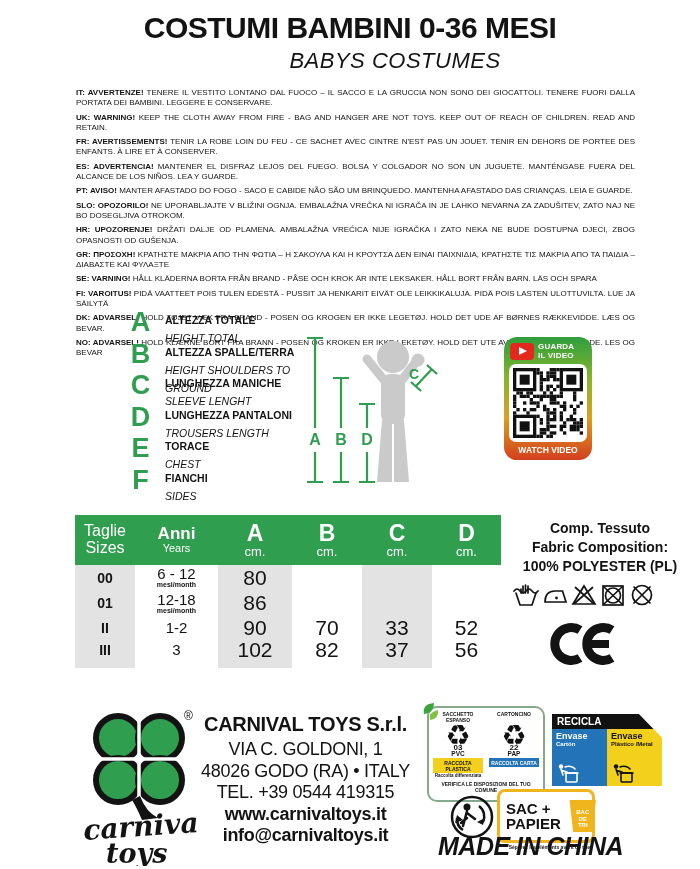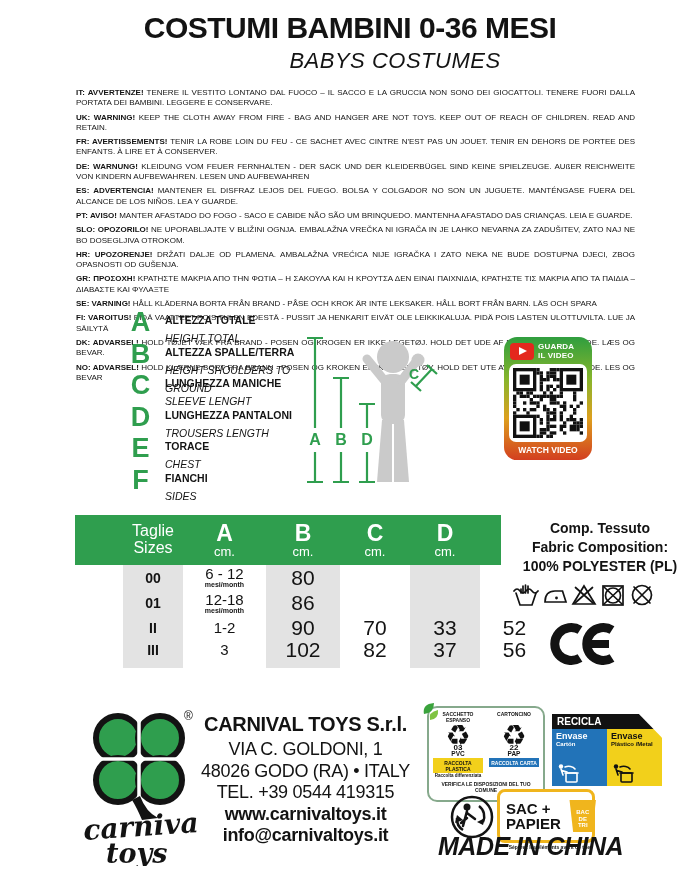--- a/index.html
+++ b/index.html
@@ -43,21 +43,21 @@
   .yt-icon{width:24px;height:17px;background:#e4281e;border-radius:4px;position:relative;flex:none;}
   .yt-icon::after{content:"";position:absolute;left:9px;top:4px;
       border-left:8px solid #fff;border-top:4.5px solid transparent;border-bottom:4.5px solid transparent;}
   .badge-title{color:#fff;font-size:8px;font-weight:800;line-height:8.5px;letter-spacing:.2px;}
   .qr-wrap{width:78px;height:78px;background:#fff;border-radius:7px;margin:2px auto 2px;
       display:flex;align-items:center;justify-content:center;}
   .badge-bottom{color:#fff;text-align:center;font-size:8.5px;font-weight:800;padding:1px 0 1px;}
 
   
   .size-table{position:absolute;left:75px;top:515px;width:426px;}
-  .thead,.trow{display:grid;grid-template-columns:60px 83px 74px 70px 70px 69px;padding-left:48px;}
+  .thead,.trow{display:grid;grid-template-columns:60px 83px 74px 70px 70px 69px;}
   .thead{background:var(--green);color:#fff;height:50px;align-items:center;}
   .th{text-align:center;line-height:1.05;}
   .th .l1{font-size:16px;} .th .l2{font-size:16px;}
   .th-anni .l1{font-size:17px;font-weight:800;} .th-anni .l2{font-size:11px;}
   .th-letter .l1{font-size:23px;font-weight:800;} .th-letter .l2{font-size:13px;}
   .trow{align-items:center;}
   .td{text-align:center;height:100%;display:flex;flex-direction:column;justify-content:center;}
   .shade{background:var(--gray);}
   .r1{height:25px;} .r2{height:26px;} .r3{height:22px;} .r4{height:22px;} .rsp{height:8px;}
   .td-size{font-weight:800;font-size:14px;}
@@ -131,21 +131,20 @@
 
 <div class="page">
 
   <div class="title">COSTUMI BAMBINI 0-36 MESI</div>
   <div class="subtitle">BABYS COSTUMES</div>
 
   <div class="warnings">
     <p><b>IT: AVVERTENZE!</b> <span>TENERE IL VESTITO LONTANO DAL FUOCO – IL SACCO E LA GRUCCIA NON SONO DEI GIOCATTOLI. TENERE FUORI DALLA PORTATA DEI BAMBINI. LEGGERE E CONSERVARE.</span></p>
     <p><b>UK: WARNING!</b> <span>KEEP THE CLOTH AWAY FROM FIRE - BAG AND HANGER ARE NOT TOYS. KEEP OUT OF REACH OF CHILDREN. READ AND RETAIN.</span></p>
     <p><b>FR: AVERTISSEMENTS!</b> <span>TENIR LA ROBE LOIN DU FEU - CE SACHET AVEC CINTRE N'EST PAS UN JOUET. TENIR EN DEHORS DE PORTEE DES ENFANTS. À LIRE ET À CONSERVER.</span></p>
-    <p><b>DE: WARNUNG!</b> <span>KLEIDUNG VOM FEUER FERNHALTEN - DER SACK UND DER KLEIDERBÜGEL SIND KEINE SPIELZEUGE. AUßER REICHWEITE VON KINDERN AUFBEWAHREN. LESEN UND AUFBEWAHREN</span></p>
     <p><b>ES: ADVERTENCIA!</b> <span>MANTENER EL DISFRAZ LEJOS DEL FUEGO. BOLSA Y COLGADOR NO SON UN JUGUETE. MANTÉNGASE FUERA DEL ALCANCE DE LOS NIÑOS. LEA Y GUARDE.</span></p>
     <p><b>PT: AVISO!</b> <span>MANTER AFASTADO DO FOGO - SACO E CABIDE NÃO SÃO UM BRINQUEDO. MANTENHA AFASTADO DAS CRIANÇAS. LEIA E GUARDE.</span></p>
     <p><b>SLO: OPOZORILO!</b> <span>NE UPORABLJAJTE V BLIŽINI OGNJA. EMBALAŽNA VREČKA NI IGRAČA IN JE LAHKO NEVARNA ZA ZADUŠITEV, ZATO NAJ NE BO DOSEGLJIVA OTROKOM.</span></p>
     <p><b>HR: UPOZORENJE!</b> <span>DRŽATI DALJE OD PLAMENA. AMBALAŽNA VREĆICA NIJE IGRAČKA I ZATO NEKA NE BUDE DOSTUPNA DJECI, ZBOG OPASNOSTI OD GUŠENJA.</span></p>
     <p><b>GR: ΠΡΟΣΟΧΗ!</b> <span>ΚΡΑΤΗΣΤΕ ΜΑΚΡΙΑ ΑΠΟ ΤΗΝ ΦΩΤΙΑ – Η ΣΑΚΟΥΛΑ ΚΑΙ Η ΚΡΟΥΤΣΑ ΔΕΝ ΕΙΝΑΙ ΠΑΙΧΝΙΔΙΑ, ΚΡΑΤΗΣΤΕ ΤΙΣ ΜΑΚΡΙΑ ΑΠΟ ΤΑ ΠΑΙΔΙΑ – ΔΙΑΒΑΣΤΕ ΚΑΙ ΦΥΛΑΞΤΕ</span></p>
     <p><b>SE: VARNING!</b> <span>HÅLL KLÄDERNA BORTA FRÅN BRAND - PÅSE OCH KROK ÄR INTE LEKSAKER. HÅLL BORT FRÅN BARN. LÄS OCH SPARA</span></p>
     <p><b>FI: VAROITUS!</b> <span>PIDÄ VAATTEET POIS TULEN EDESTÄ - PUSSIT JA HENKARIT EIVÄT OLE LEIKKIKALUJA. PIDÄ POIS LASTEN ULOTTUVILTA. LUE JA SÄILYTÄ</span></p>
     <p><b>DK: ADVARSEL!</b> <span>HOLD TØJET VÆK FRA BRAND - POSEN OG KROGEN ER IKKE LEGETØJ. HOLD DET UDE AF BØRNES RÆKKEVIDDE. LÆS OG BEVAR.</span></p>
     <p><b>NO: ADVARSEL!</b> <span>HOLD KLÆRNE BORT FRA BRANN - POSEN OG KROKEN ER IKKE LEKETØY. HOLD DET UTE AV BARNAS RÆKKEVIDDE. LES OG BEVAR</span></p>
   </div>
@@ -362,20 +361,24 @@
     </div>
     <div class="badge-bottom">WATCH VIDEO</div>
   </div>
 
   <div class="size-table">
     <div class="thead">
       <div class="th">
           <div class="l1">Taglie</div>
           <div class="l2">Sizes</div>
         </div>
+      <div class="th th-anni">
+          <div class="l1">Anni</div>
+          <div class="l2">Years</div>
+        </div>
       <div class="th th-letter">
           <div class="l1">A</div>
           <div class="l2">cm.</div>
         </div>
       <div class="th th-letter">
           <div class="l1">B</div>
           <div class="l2">cm.</div>
         </div>
       <div class="th th-letter">
           <div class="l1">C</div>

